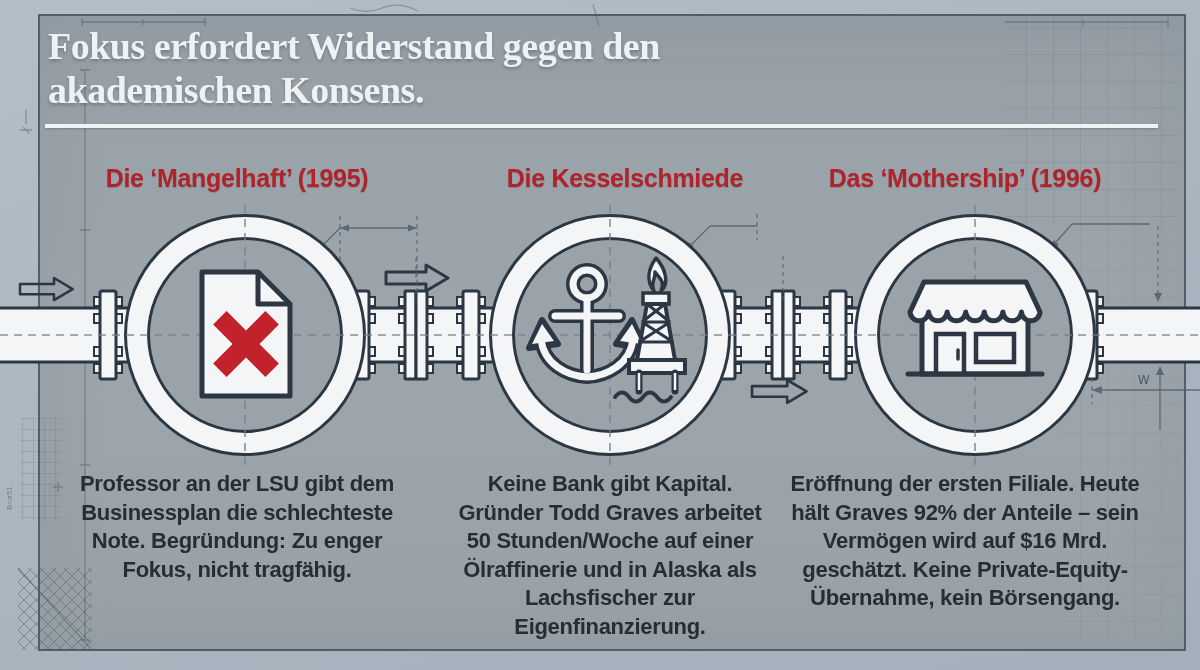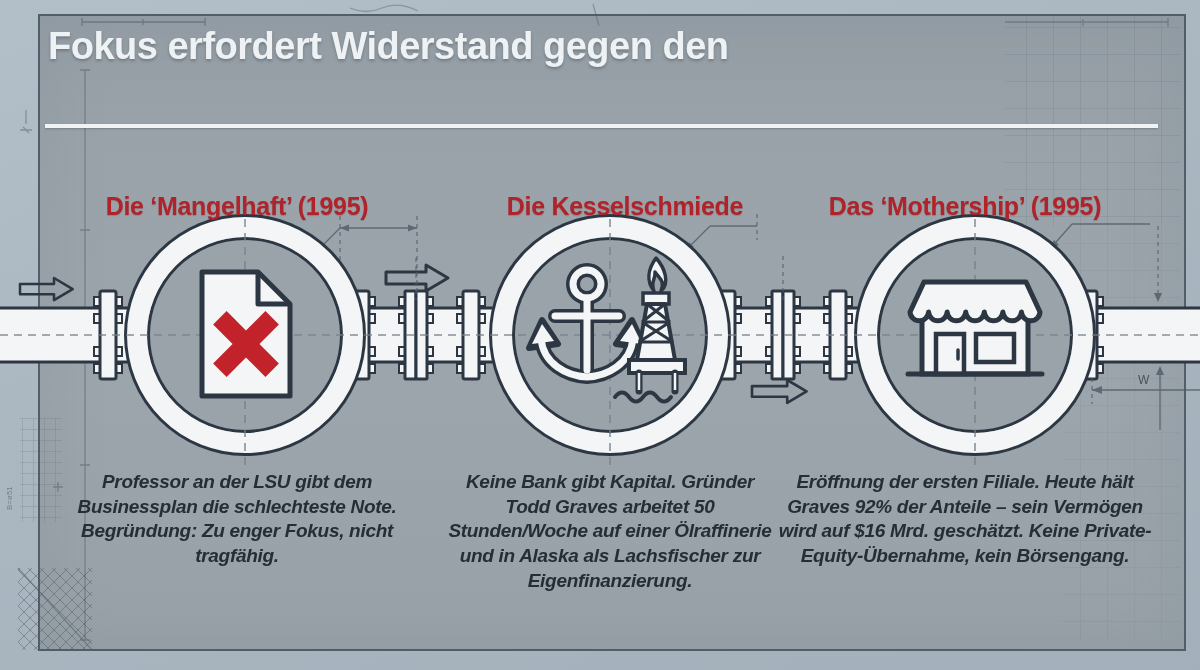--- a/index.html
+++ b/index.html
@@ -27,36 +27,35 @@
   .badge.c1{left:127px;top:217px}
   .badge.c2{left:492px;top:217px}
   .badge.c3{left:857px;top:217px}
 
   .icon{position:absolute;z-index:4}
 
   
   .title{
     position:absolute;left:48px;top:24px;z-index:6;width:900px;
     font-weight:700;font-size:38px;line-height:1.17;letter-spacing:-.5px;
-    color:#eef2f4;text-shadow:0 2px 3px rgba(45,56,66,.35);
+    color:#eef2f4;text-shadow:0 2px 3px rgba(45,56,66,.35);font-family:Liberation Serif, serif;
   }
   .rule{
     position:absolute;left:45px;top:124px;width:1113px;height:4px;
     background:#eff3f4;z-index:6;box-shadow:0 1px 2px rgba(45,56,66,.3);
   }
   .heading{
     position:absolute;top:164px;width:380px;text-align:center;z-index:6;
     font-weight:700;font-size:25px;letter-spacing:-.3px;color:#b0232a;
     text-shadow:0 1px 1px rgba(60,20,20,.2);
-    margin-top:28px;
   }
   .heading.h1{left:47px}.heading.h2{left:435px}.heading.h3{left:775px}
   .body{
     position:absolute;top:470px;text-align:center;z-index:6;
-    font-weight:700;font-size:19px;line-height:1.3;letter-spacing:-.3px;color:#262d33;font-style:italic;
+    font-weight:700;font-size:22px;line-height:1.3;letter-spacing:-.3px;color:#262d33;
   }
   .body.b1{left:70px;width:334px}
   .body.b2{left:448px;width:324px}
   .body.b3{left:778px;width:374px}
 
   
   .pf{fill:#f3f5f6;stroke:#2c3743;stroke-width:3}
   .pb rect{fill:#f3f5f6;stroke:#2c3743;stroke-width:2}
   .dim{stroke:#4e5b67;stroke-width:1.3;fill:none}
   .dimf{fill:#4e5b67;stroke:none}
@@ -229,22 +228,22 @@
 
 <svg class="icon" style="left:898px;top:272px" width="154" height="124" viewBox="0 0 154 124">
   <rect x="24" y="40" width="106" height="62" fill="#f3f5f6" stroke="#2c3743" stroke-width="5"></rect>
   <path d="M26,10 H128 L142,40 a9.3,9.3 0 0 1 -18.57,0 a9.3,9.3 0 0 1 -18.57,0 a9.3,9.3 0 0 1 -18.57,0 a9.3,9.3 0 0 1 -18.57,0 a9.3,9.3 0 0 1 -18.57,0 a9.3,9.3 0 0 1 -18.57,0 a9.3,9.3 0 0 1 -18.57,0 Z" fill="#f3f5f6" stroke="#2c3743" stroke-width="5" stroke-linejoin="round"></path>
   <rect x="38" y="62" width="28" height="40" fill="#f3f5f6" stroke="#2c3743" stroke-width="4.5"></rect>
   <path d="M60,78 V87" stroke="#2c3743" stroke-width="3.5" stroke-linecap="round"></path>
   <rect x="78" y="62" width="38" height="28" fill="#f3f5f6" stroke="#2c3743" stroke-width="4.5"></rect>
   <path d="M10,102 H144" stroke="#2c3743" stroke-width="5" stroke-linecap="round"></path>
 </svg>
 
-<div class="title"><span>Fokus erfordert Widerstand gegen den</span><br></div>
+<div class="title"><span>Fokus erfordert Widerstand gegen den</span><br><span>akademischen Konsens.</span></div>
 <div class="rule"></div>
 
 <div class="heading h1">Die ‘Mangelhaft’ (1995)</div>
 <div class="heading h2">Die Kesselschmiede</div>
-<div class="heading h3">Das ‘Mothership’ (1995)</div>
+<div class="heading h3">Das ‘Mothership’ (1996)</div>
 
 <div class="body b1">Professor an der LSU gibt dem Businessplan die schlechteste Note. Begründung: Zu enger Fokus, nicht tragfähig.</div>
 <div class="body b2">Keine Bank gibt Kapital. Gründer Todd Graves arbeitet 50 Stunden/Woche auf einer Ölraffinerie und in Alaska als Lachsfischer zur Eigenfinanzierung.</div>
 <div class="body b3">Eröffnung der ersten Filiale. Heute hält Graves 92% der Anteile – sein Vermögen wird auf $16 Mrd. geschätzt. Keine Private-Equity-Übernahme, kein Börsengang.</div>
 
 </body></html>

